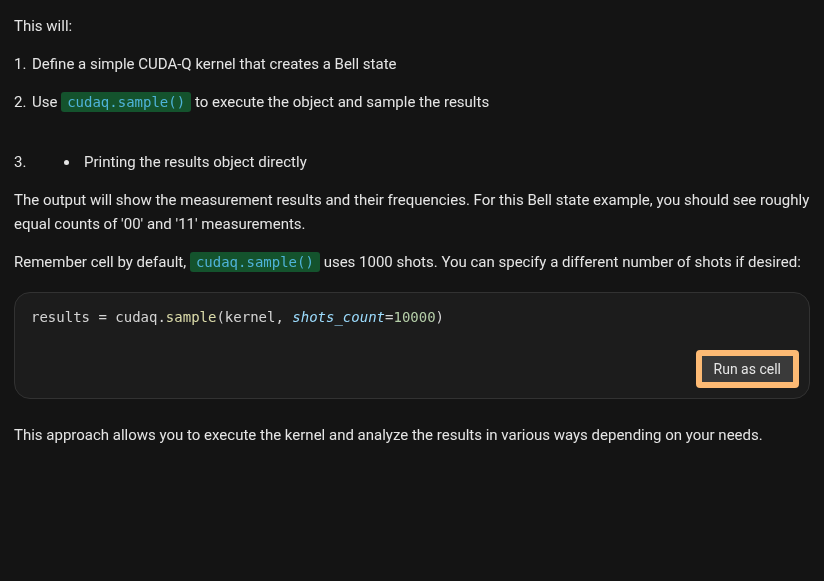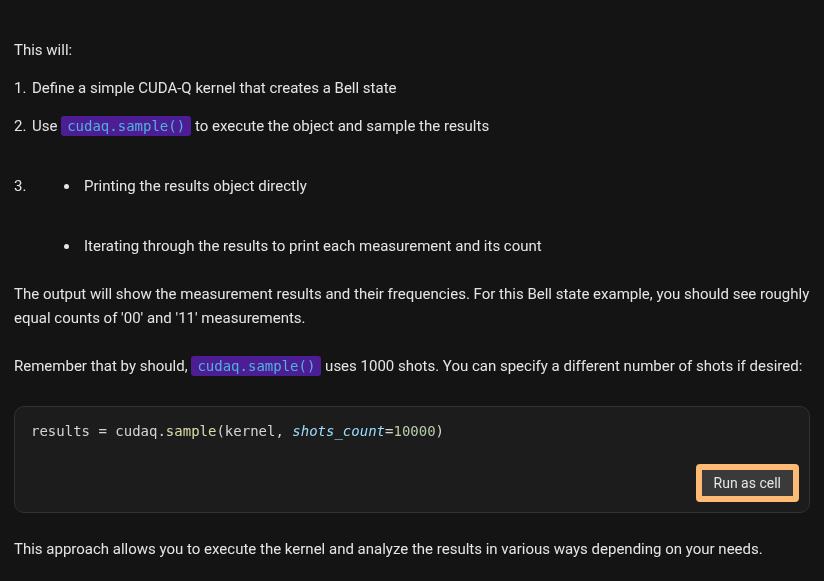--- a/index.html
+++ b/index.html
@@ -51,36 +51,35 @@
       content: "";
       position: absolute;
       left: 0;
       top: 10px;
       width: 5px;
       height: 5px;
       background: #e5e5e5;
       border-radius: 50%;
     }
     code.inline {
-      background: #4c1d95;
+      background: #14532d;
       color: #4fb3d9;
       padding: 2px 6px;
       border-radius: 3px;
       font-family: "SF Mono", Monaco, Menlo, Consolas, monospace;
       font-size: 14px;
     }
     p {
       margin-bottom: 14px;
-      margin-top: 24px;
     }
     .codeblock {
       background: #1c1c1c;
       border: 1px solid #323232;
-      border-radius: 10px;
-      margin-top: 28px;
+      border-radius: 16px;
+      margin-top: 18px;
       margin-bottom: 24px;
       overflow: hidden;
     }
     .codeblock-content {
       padding: 14px 16px;
       font-family: "SF Mono", Monaco, Menlo, Consolas, monospace;
       font-size: 14px;
       line-height: 1.5;
       white-space: pre;
     }
@@ -114,31 +113,28 @@
     <span>Define a simple CUDA-Q kernel that creates a Bell state</span>
   </li>
   <li>
     <span>Use </span><code class="inline">cudaq.sample()</code><span> to execute the object and sample the results</span>
   </li>
   <li>
     <ul class="sub">
       <li>
         <span>Printing the results object directly</span>
       </li>
-      <li>
-        <span>Iterating through the results to print each measurement and its count</span>
-      </li>
     </ul>
   </li>
 </ol>
 
 <p>The output will show the measurement results and their frequencies. For this Bell state example, you should see roughly equal counts of '00' and '11' measurements.</p>
 
 <p>
-  <span>Remember that by should, </span><code class="inline">cudaq.sample()</code><span> uses 1000 shots. You can specify a different number of shots if desired:</span>
+  <span>Remember cell by default, </span><code class="inline">cudaq.sample()</code><span> uses 1000 shots. You can specify a different number of shots if desired:</span>
 </p>
 
 <div class="codeblock">
   <div class="codeblock-content"><span class="tok-default">results = cudaq.</span><span class="tok-func">sample</span><span class="tok-default">(kernel, </span><span class="tok-param">shots_count</span><span class="tok-default">=</span><span class="tok-number">10000</span><span class="tok-default">)</span></div>
   <div class="codeblock-footer">
     <button class="run-btn">Run as cell</button>
   </div>
 </div>
 
 <p>This approach allows you to execute the kernel and analyze the results in various ways depending on your needs.</p>

